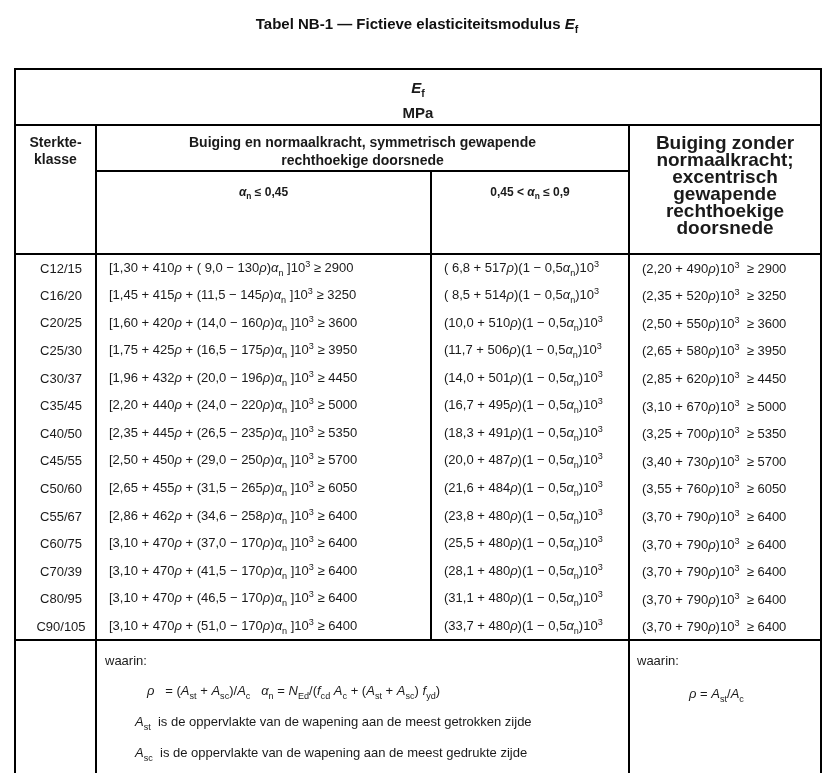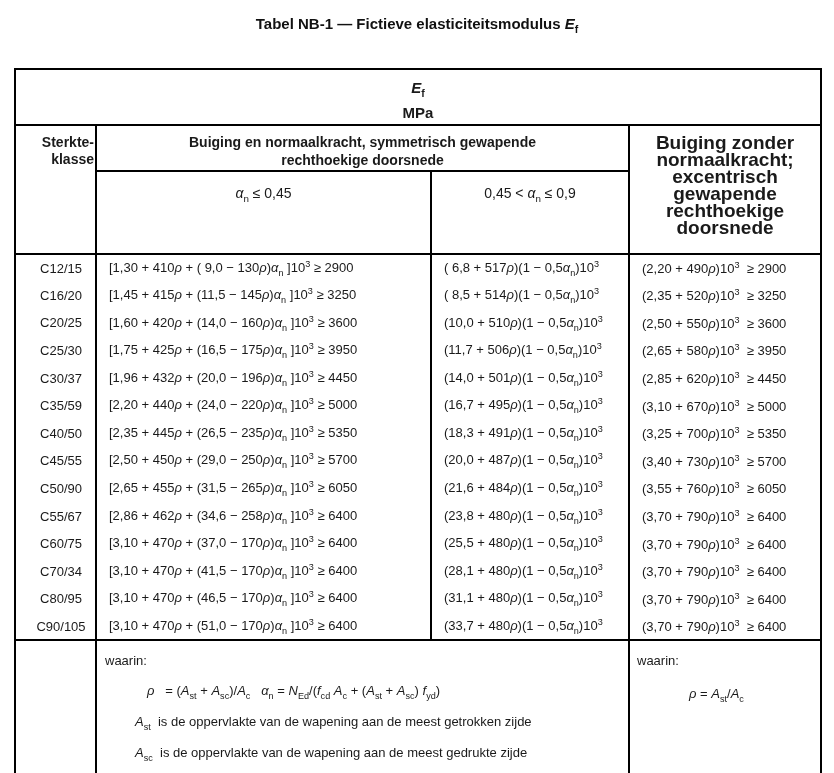--- a/index.html
+++ b/index.html
@@ -15,33 +15,33 @@
     border-collapse:collapse;table-layout:fixed;
     margin-left:14px;width:806px;
   }
   td{border:2px solid #000;vertical-align:top;box-sizing:border-box;}
   sub,sup{font-size:0.7em;}
   .unit-cell{
     height:40px;text-align:center;font-weight:bold;font-size:15px;
     padding-top:8px;line-height:20px;
   }
   .strength-header-cell{
-    text-align:right;font-weight:bold;font-size:14px;
+    text-align:center;font-weight:bold;font-size:14px;
     padding-top:8px;line-height:17px;
   }
   .group-header-cell{
     height:44px;text-align:center;font-weight:bold;font-size:14px;padding-top:7px;
   }
   .gh-inner{max-width:430px;margin:0 auto;line-height:18px;}
   .right-header-cell{
     text-align:center;font-weight:bold;font-size:19px;padding-top:8px;
   }
   .rh-inner{max-width:140px;margin:0 auto;line-height:17px;}
   .sub-header-cell{
-    height:83px;text-align:center;font-weight:normal;font-size:14px;padding-top:13px;
+    height:83px;text-align:center;font-weight:bold;font-size:12px;padding-top:13px;
   }
   .data-row td{
     border-top:none;border-bottom:none;
     height:27.6px;font-size:13px;vertical-align:middle;white-space:pre;padding-left:12px;
   }
   .td-klasse{text-align:center;font-size:13px;}
   .td-a{padding-left:8px;}
   .td-b{padding-left:7px;}
   .td-c{padding-left:7px;}
   .footer-row td{height:158px;font-size:13px;}
@@ -110,57 +110,57 @@
         <td class="td-b">(11,7 + 506<i>ρ</i>)(1 − 0,5<i>α</i><sub>n</sub>)10<sup>3</sup></td>
         <td class="td-c">(2,65 + 580<i>ρ</i>)10<sup>3</sup>  ≥ 3950</td>
       </tr>
       <tr class="data-row">
         <td class="td-klasse">C30/37</td>
         <td class="td-a">[1,96 + 432<i>ρ</i> + (20,0 − 196<i>ρ</i>)<i>α</i><sub>n</sub> ]10<sup>3</sup> ≥ 4450</td>
         <td class="td-b">(14,0 + 501<i>ρ</i>)(1 − 0,5<i>α</i><sub>n</sub>)10<sup>3</sup></td>
         <td class="td-c">(2,85 + 620<i>ρ</i>)10<sup>3</sup>  ≥ 4450</td>
       </tr>
       <tr class="data-row">
-        <td class="td-klasse">C35/59</td>
+        <td class="td-klasse">C35/45</td>
         <td class="td-a">[2,20 + 440<i>ρ</i> + (24,0 − 220<i>ρ</i>)<i>α</i><sub>n</sub> ]10<sup>3</sup> ≥ 5000</td>
         <td class="td-b">(16,7 + 495<i>ρ</i>)(1 − 0,5<i>α</i><sub>n</sub>)10<sup>3</sup></td>
         <td class="td-c">(3,10 + 670<i>ρ</i>)10<sup>3</sup>  ≥ 5000</td>
       </tr>
       <tr class="data-row">
         <td class="td-klasse">C40/50</td>
         <td class="td-a">[2,35 + 445<i>ρ</i> + (26,5 − 235<i>ρ</i>)<i>α</i><sub>n</sub> ]10<sup>3</sup> ≥ 5350</td>
         <td class="td-b">(18,3 + 491<i>ρ</i>)(1 − 0,5<i>α</i><sub>n</sub>)10<sup>3</sup></td>
         <td class="td-c">(3,25 + 700<i>ρ</i>)10<sup>3</sup>  ≥ 5350</td>
       </tr>
       <tr class="data-row">
         <td class="td-klasse">C45/55</td>
         <td class="td-a">[2,50 + 450<i>ρ</i> + (29,0 − 250<i>ρ</i>)<i>α</i><sub>n</sub> ]10<sup>3</sup> ≥ 5700</td>
         <td class="td-b">(20,0 + 487<i>ρ</i>)(1 − 0,5<i>α</i><sub>n</sub>)10<sup>3</sup></td>
         <td class="td-c">(3,40 + 730<i>ρ</i>)10<sup>3</sup>  ≥ 5700</td>
       </tr>
       <tr class="data-row">
-        <td class="td-klasse">C50/90</td>
+        <td class="td-klasse">C50/60</td>
         <td class="td-a">[2,65 + 455<i>ρ</i> + (31,5 − 265<i>ρ</i>)<i>α</i><sub>n</sub> ]10<sup>3</sup> ≥ 6050</td>
         <td class="td-b">(21,6 + 484<i>ρ</i>)(1 − 0,5<i>α</i><sub>n</sub>)10<sup>3</sup></td>
         <td class="td-c">(3,55 + 760<i>ρ</i>)10<sup>3</sup>  ≥ 6050</td>
       </tr>
       <tr class="data-row">
         <td class="td-klasse">C55/67</td>
         <td class="td-a">[2,86 + 462<i>ρ</i> + (34,6 − 258<i>ρ</i>)<i>α</i><sub>n</sub> ]10<sup>3</sup> ≥ 6400</td>
         <td class="td-b">(23,8 + 480<i>ρ</i>)(1 − 0,5<i>α</i><sub>n</sub>)10<sup>3</sup></td>
         <td class="td-c">(3,70 + 790<i>ρ</i>)10<sup>3</sup>  ≥ 6400</td>
       </tr>
       <tr class="data-row">
         <td class="td-klasse">C60/75</td>
         <td class="td-a">[3,10 + 470<i>ρ</i> + (37,0 − 170<i>ρ</i>)<i>α</i><sub>n</sub> ]10<sup>3</sup> ≥ 6400</td>
         <td class="td-b">(25,5 + 480<i>ρ</i>)(1 − 0,5<i>α</i><sub>n</sub>)10<sup>3</sup></td>
         <td class="td-c">(3,70 + 790<i>ρ</i>)10<sup>3</sup>  ≥ 6400</td>
       </tr>
       <tr class="data-row">
-        <td class="td-klasse">C70/34</td>
+        <td class="td-klasse">C70/39</td>
         <td class="td-a">[3,10 + 470<i>ρ</i> + (41,5 − 170<i>ρ</i>)<i>α</i><sub>n</sub> ]10<sup>3</sup> ≥ 6400</td>
         <td class="td-b">(28,1 + 480<i>ρ</i>)(1 − 0,5<i>α</i><sub>n</sub>)10<sup>3</sup></td>
         <td class="td-c">(3,70 + 790<i>ρ</i>)10<sup>3</sup>  ≥ 6400</td>
       </tr>
       <tr class="data-row">
         <td class="td-klasse">C80/95</td>
         <td class="td-a">[3,10 + 470<i>ρ</i> + (46,5 − 170<i>ρ</i>)<i>α</i><sub>n</sub> ]10<sup>3</sup> ≥ 6400</td>
         <td class="td-b">(31,1 + 480<i>ρ</i>)(1 − 0,5<i>α</i><sub>n</sub>)10<sup>3</sup></td>
         <td class="td-c">(3,70 + 790<i>ρ</i>)10<sup>3</sup>  ≥ 6400</td>
       </tr>

